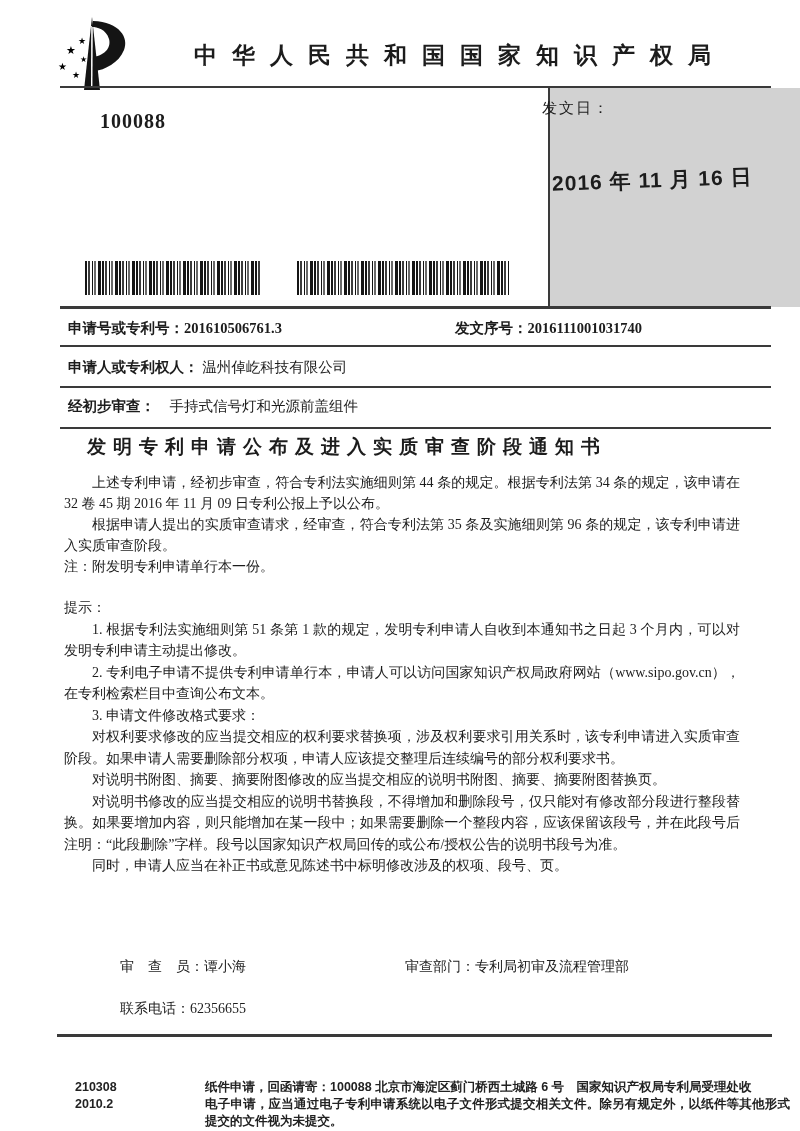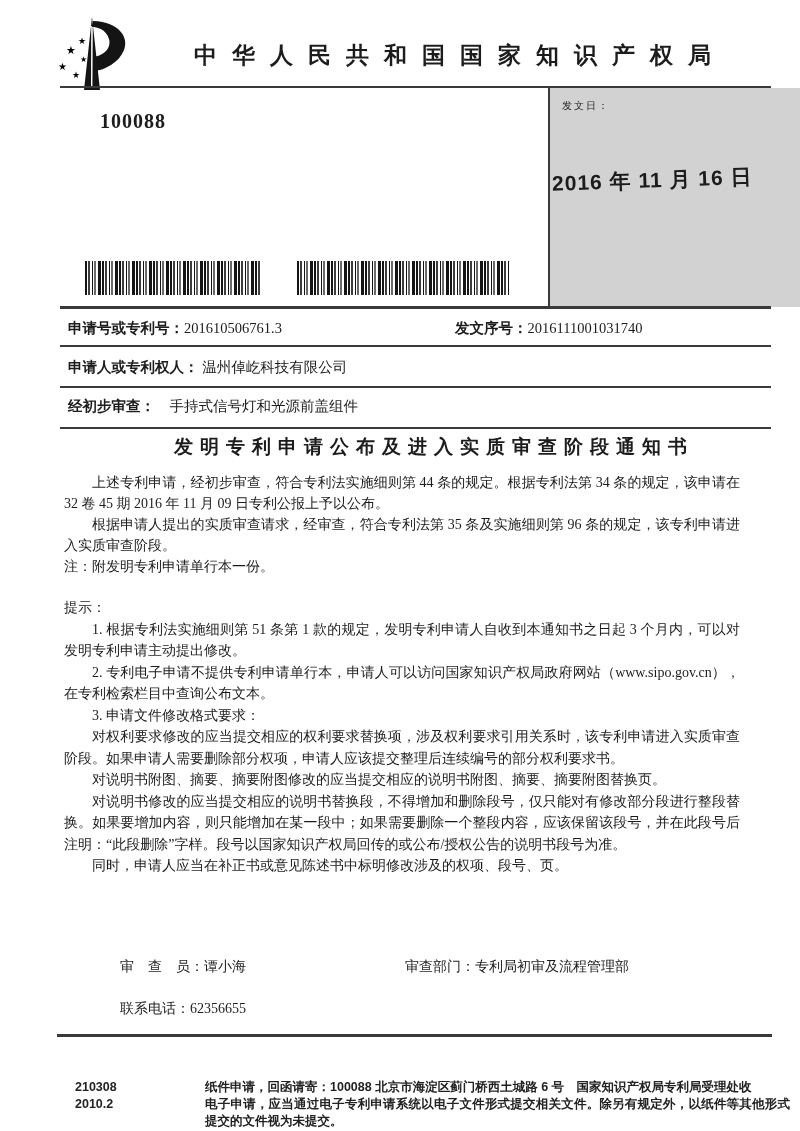--- a/index.html
+++ b/index.html
@@ -12,21 +12,21 @@
   .rule { position:absolute; background:#3a3a3a; }
 
   .org-title {
     left:140px; top:40px; width:640px; text-align:center; white-space:nowrap;
     font-weight:bold; font-size:23px; letter-spacing:15px;
     font-family:"Liberation Sans","DejaVu Sans",sans-serif;
   }
   .logo { left:50px; top:16px; width:84px; height:80px; }
 
   .dispatch-box { left:549px; top:88px; width:251px; height:219px; background:#d2d2d2; }
-  .dispatch-label { left:562px; top:99px; font-size:10px; letter-spacing:2px; }
+  .dispatch-label { left:542px; top:99px; font-size:15px; letter-spacing:2px; }
   .dispatch-date {
     left:552px; top:166px; width:220px; font-size:21px; font-weight:bold;
     letter-spacing:1px; transform:rotate(-2deg); white-space:nowrap;
     font-family:"Liberation Sans","DejaVu Sans",sans-serif;
   }
 
   .postcode { left:100px; top:110px; font-size:20px; font-weight:bold; letter-spacing:1px; }
   .addr-block { left:80px; top:147px; width:440px; text-align:center; font-size:14.5px; line-height:22px; }
   .addr-line { white-space:nowrap; }
 
@@ -36,25 +36,25 @@
       #3d3d3d 3px,#3d3d3d 5px,#ffffff 5px,#ffffff 7px,
       #151515 7px,#151515 8px,#ffffff 8px,#ffffff 9px,
       #6a6a6a 9px,#6a6a6a 11px,#ffffff 11px,#ffffff 13px,
       #151515 13px,#151515 16px,#ffffff 16px,#ffffff 17px);
   }
   .bc1 { left:85px; width:177px; }
   .bc2 { left:297px; width:212px; }
 
   .meta-row { left:68px; width:702px; font-size:14.5px; white-space:nowrap; }
   .meta-label { font-weight:bold; font-family:"Liberation Sans","DejaVu Sans",sans-serif; }
-  .meta-strong { font-weight:normal; }
+  .meta-strong { font-weight:bold; }
   .serial-group { position:absolute; left:387px; top:0; }
 
   .doc-title {
-    left:0; top:434px; width:694px; text-align:right; white-space:nowrap;
+    left:0; top:434px; width:694px; text-align:center; white-space:nowrap;
     font-weight:bold; font-size:19px; letter-spacing:7px;
     font-family:"Liberation Sans","DejaVu Sans",sans-serif;
   }
 
   .body-text { left:64px; top:472px; width:676px; font-size:14px; line-height:21px; text-align:justify; }
   .body-text p { margin:0; }
   .ind { text-indent:2em; }
 
   .hints { left:64px; top:597px; width:676px; font-size:14px; line-height:21.5px; text-align:justify; }
   .hints p { margin:0; }

